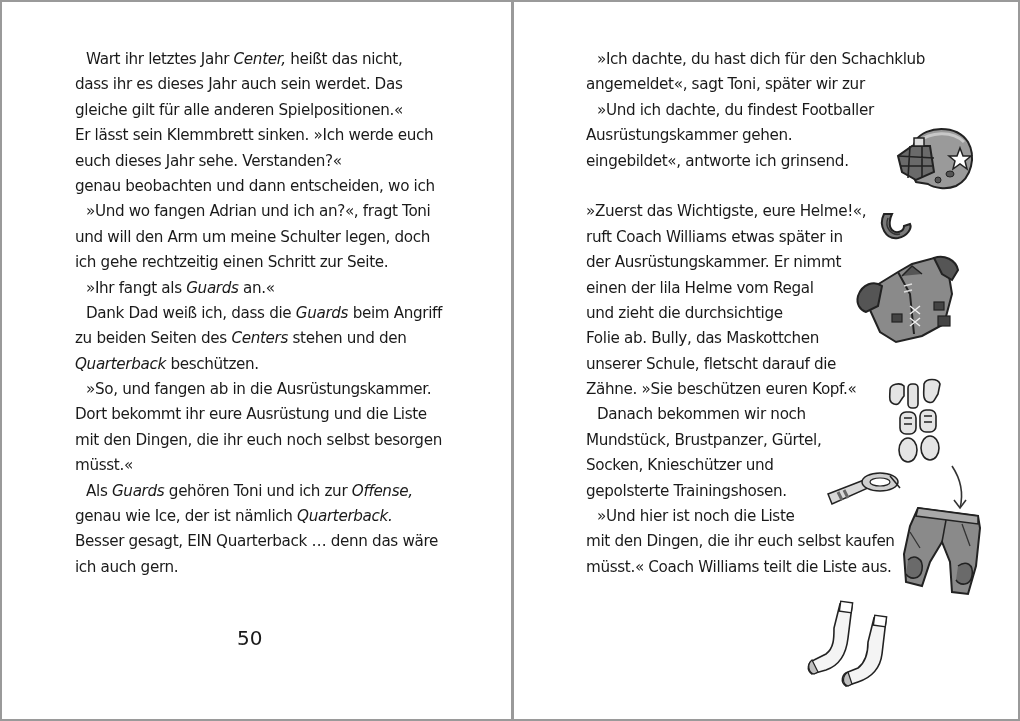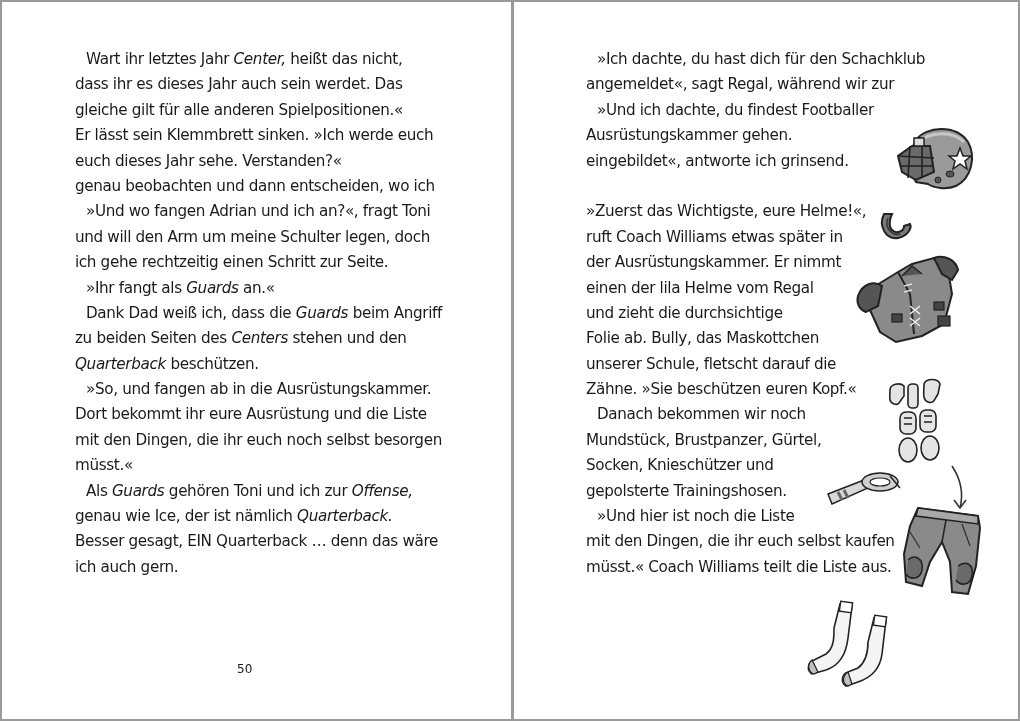--- a/index.html
+++ b/index.html
@@ -22,22 +22,22 @@
     color: #1a1a1a;
     line-height: 25.4px;
   }
   .page.left .text { left: 73px; top: 45px; width: 420px; }
   .page.right .text { left: 72px; top: 45px; width: 330px; }
   .line { white-space: nowrap; height: 25.4px; display: block; }
   .line.indent { padding-left: 11px; }
   .line.blank { height: 25.4px; }
   em { font-style: italic; }
   .page-number {
-    position: absolute; left: 235px; top: 660px;
-    font-family: "DejaVu Sans", sans-serif; font-size: 12px; color: #1a1a1a;
+    position: absolute; left: 235px; top: 624px;
+    font-family: "DejaVu Sans", sans-serif; font-size: 20px; color: #1a1a1a;
   }
   .illus { position: absolute; }
 </style>
 </head>
 <body>
 
 <div class="spread">
   <div class="page left">
     <div class="text" id="left-text">
         <span class="line indent"><span>Wart ihr letztes Jahr </span><em>Center,</em><span> heißt das nicht,</span></span>
@@ -63,21 +63,21 @@
         <span class="line"><span>ich auch gern.</span></span>
       </div>
     <div class="page-number">50</div>
   </div>
 
   <div class="divider"></div>
 
   <div class="page right">
     <div class="text" id="right-text">
         <span class="line indent"><span>»Ich dachte, du hast dich für den Schachklub</span></span>
-        <span class="line"><span>angemeldet«, sagt Regal, während wir zur</span></span>
+        <span class="line"><span>angemeldet«, sagt Toni, später wir zur</span></span>
         <span class="line indent"><span>»Und ich dachte, du findest Footballer</span></span>
         <span class="line"><span>Ausrüstungskammer gehen.</span></span>
         <span class="line"><span>eingebildet«, antworte ich grinsend.</span></span>
         <span class="line blank"></span>
         <span class="line"><span>»Zuerst das Wichtigste, eure Helme!«,</span></span>
         <span class="line"><span>ruft Coach Williams etwas später in</span></span>
         <span class="line"><span>der Ausrüstungskammer. Er nimmt</span></span>
         <span class="line"><span>einen der lila Helme vom Regal</span></span>
         <span class="line"><span>und zieht die durchsichtige</span></span>
         <span class="line"><span>Folie ab. Bully, das Maskottchen</span></span>

